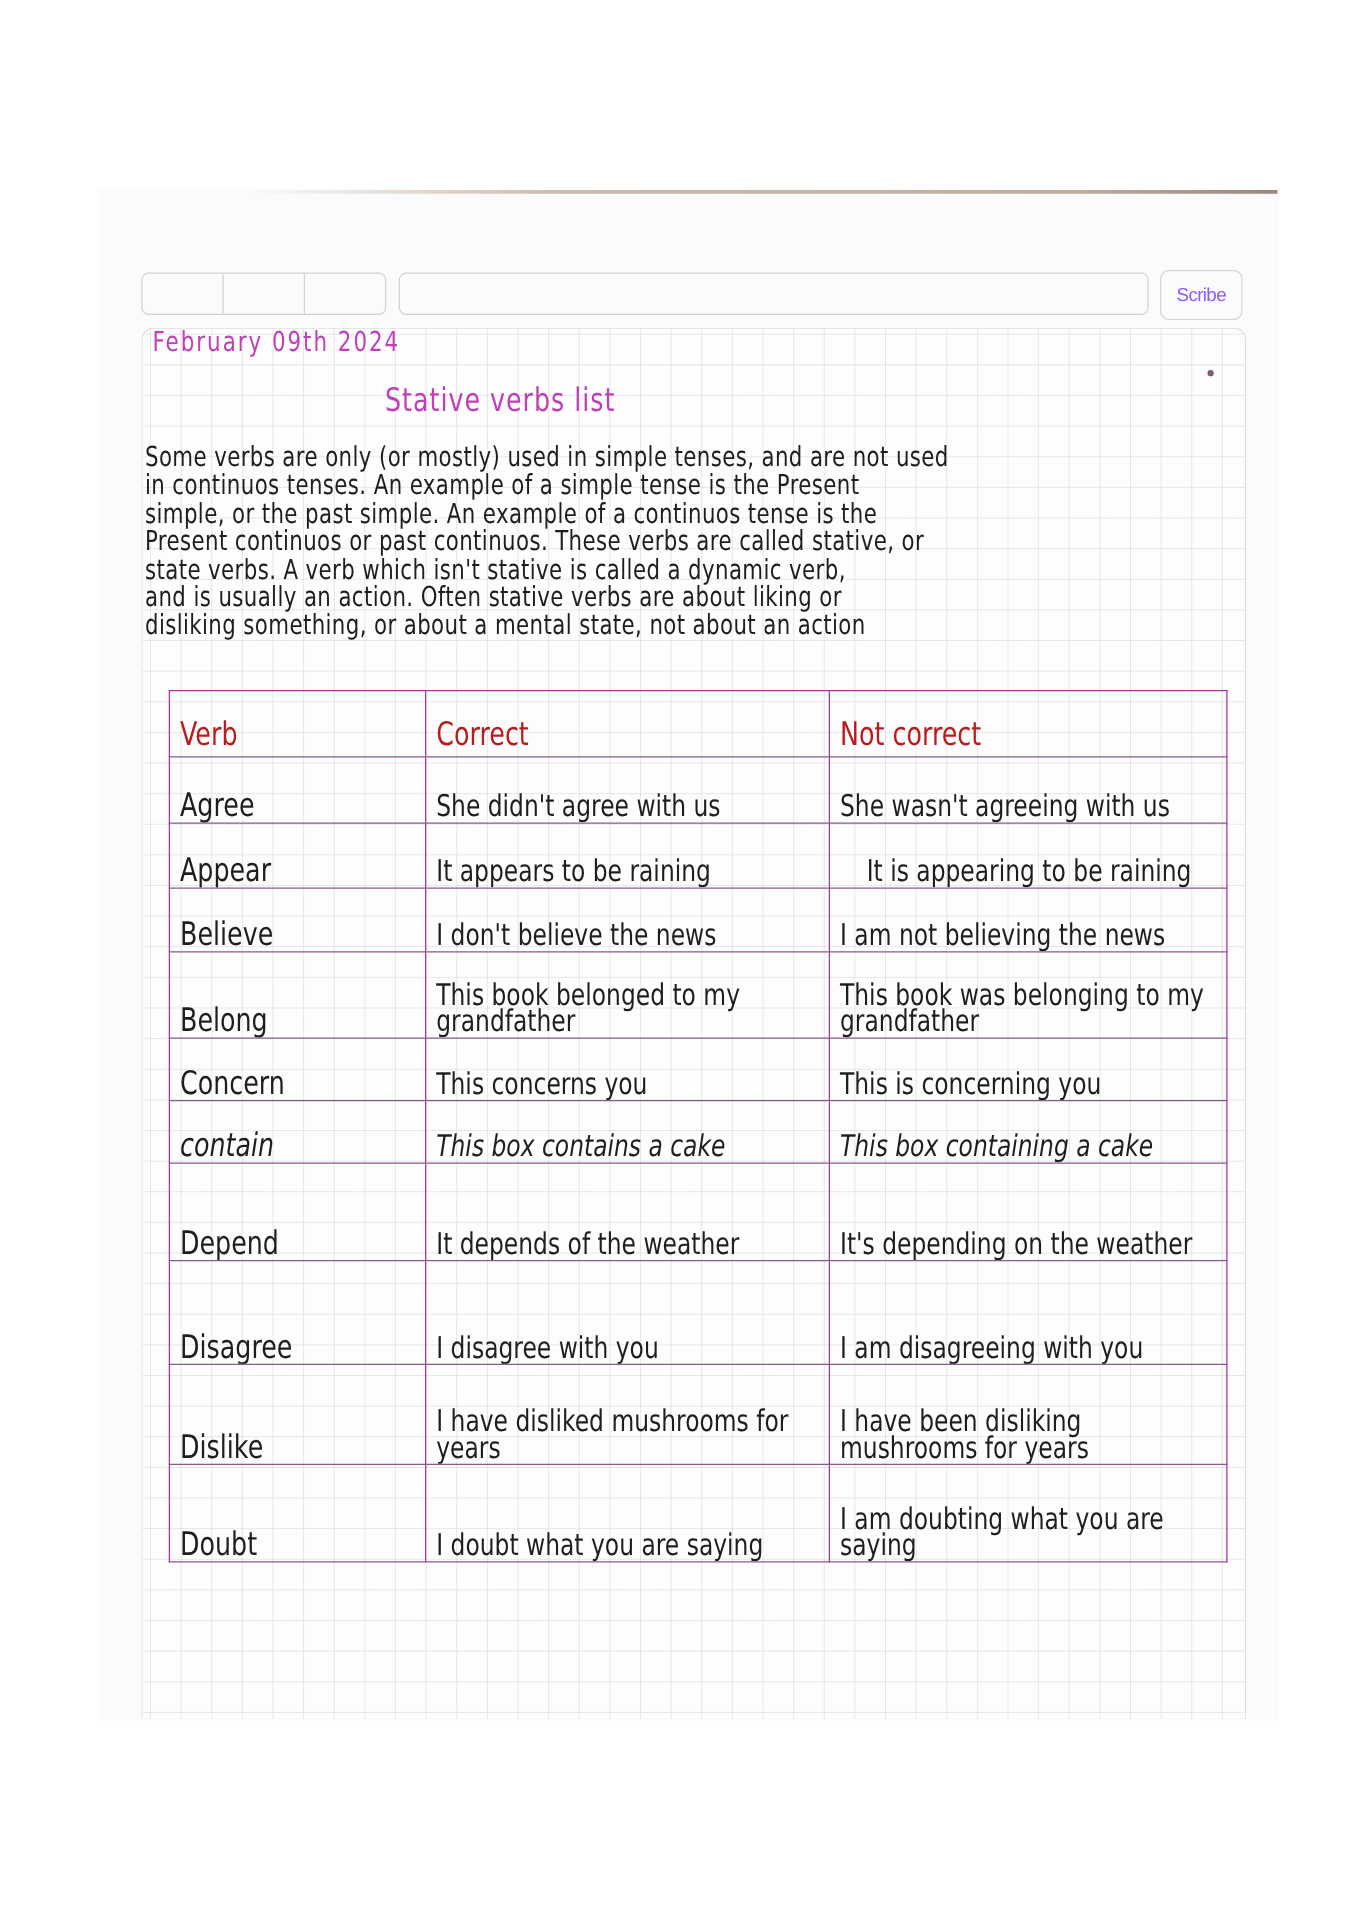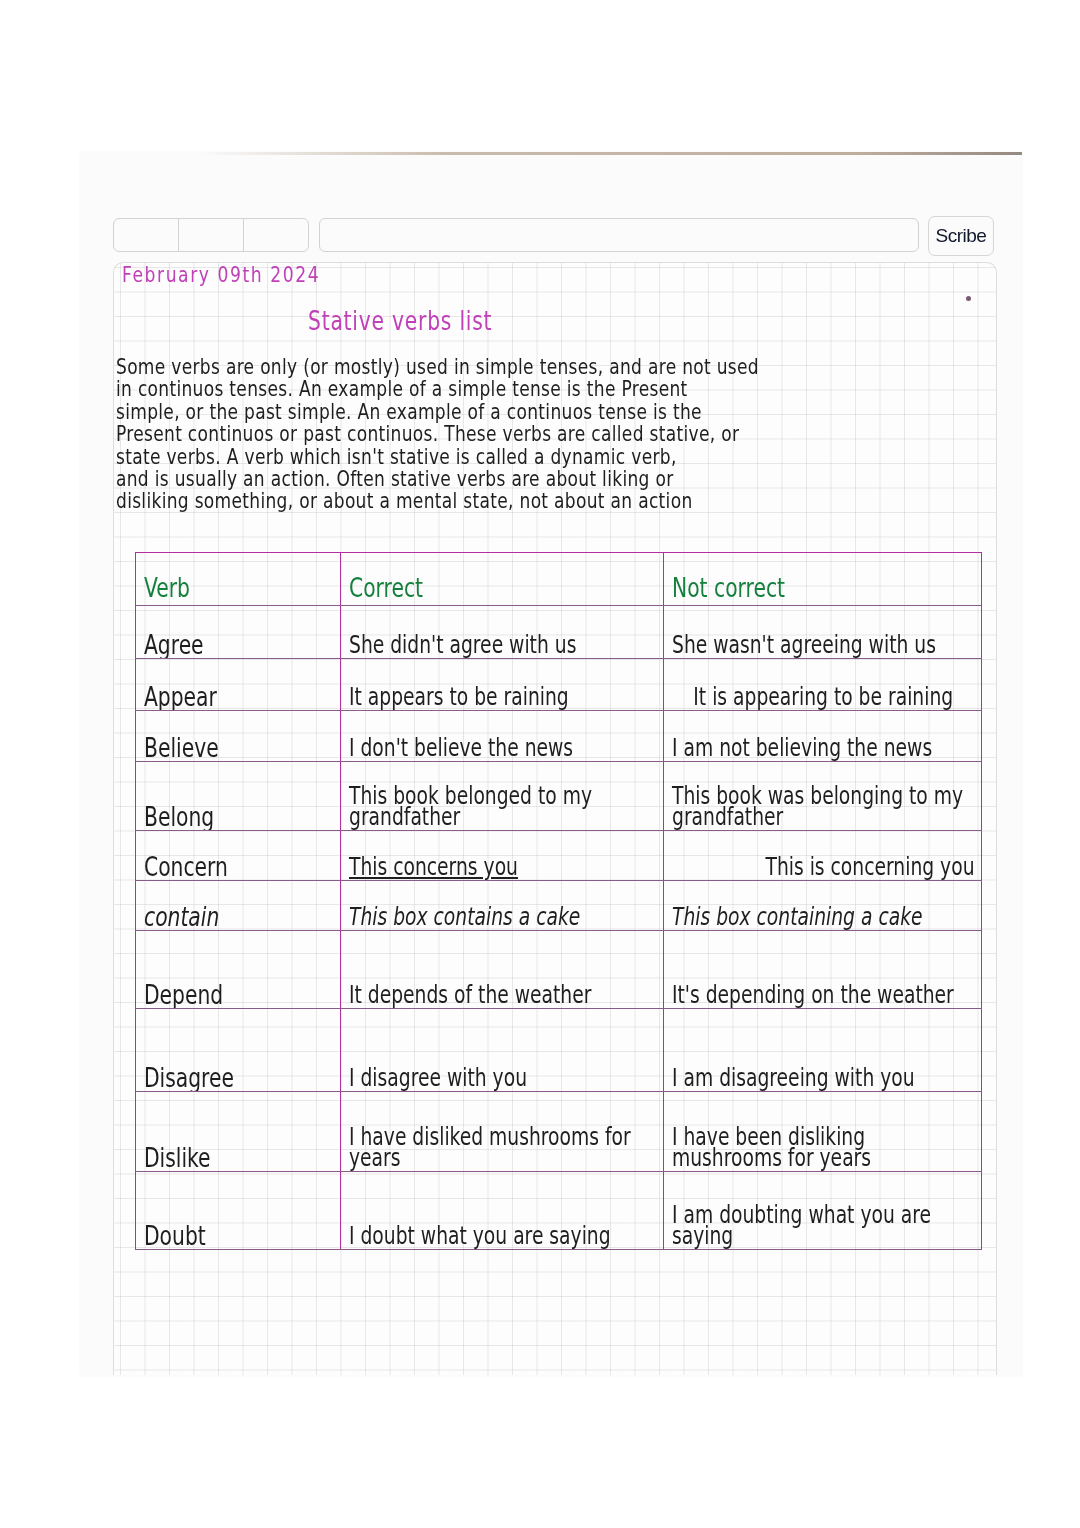--- a/index.html
+++ b/index.html
@@ -61,23 +61,23 @@
       position: absolute;
       left: 928px;
       top: 216px;
       width: 64px;
       height: 38px;
       border: 1.5px solid #d6d6d6;
       border-radius: 7px;
       display: flex;
       align-items: center;
       justify-content: center;
-      color: #0f172a;
+      color: #8b5cf6;
       font-family: "Liberation Sans", sans-serif;
-      font-size: 19px;
+      font-size: 15px;
       letter-spacing: -0.5px;
     }
     .grid-area {
       position: absolute;
       left: 113px;
       top: 262px;
       width: 882px;
       height: 1112px;
       border: 1.5px solid #dedede;
       border-bottom: none;
@@ -158,21 +158,21 @@
       padding: 0 6px 2px 8px;
       overflow: hidden;
     }
     table.verbs tr:first-child th {
       border-top: 1.6px solid #b0309c;
     }
     table.verbs th {
       height: 50px;
       text-align: left;
       font-weight: normal;
-      color: #15803d;
+      color: #b91c1c;
       font-size: 26px;
     }
     table.verbs td {
       color: #1e1e1e;
       font-size: 24px;
       line-height: 21px;
     }
     .cell-text {
       display: block;
       transform: scaleX(0.78);
@@ -278,24 +278,24 @@
             <span class="cell-text ">This book belonged to my grandfather</span>
           </td>
           <td style="height: 66px;">
             <span class="cell-text ">This book was belonging to my grandfather</span>
           </td>
         </tr>
         <tr style="height: 47px;">
           <td style="height: 47px;">
             <span class="cell-text verb-text">Concern</span>
           </td>
-          <td style="height: 47px; text-decoration: underline;">
+          <td style="height: 47px;">
             <span class="cell-text ">This concerns you</span>
           </td>
-          <td style="height: 47px; text-align: right;">
+          <td style="height: 47px;">
             <span class="cell-text ">This is concerning you</span>
           </td>
         </tr>
         <tr style="height: 47px; font-style: italic;">
           <td style="height: 47px;">
             <span class="cell-text verb-text">contain</span>
           </td>
           <td style="height: 47px;">
             <span class="cell-text ">This box contains a cake</span>
           </td>

